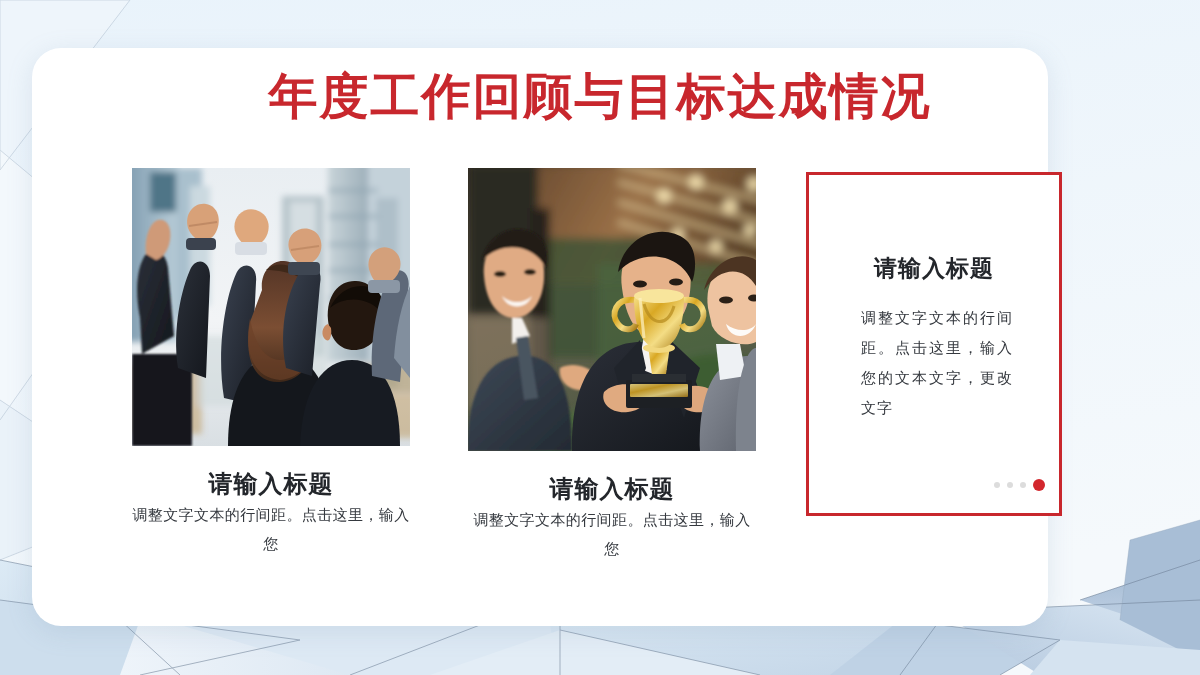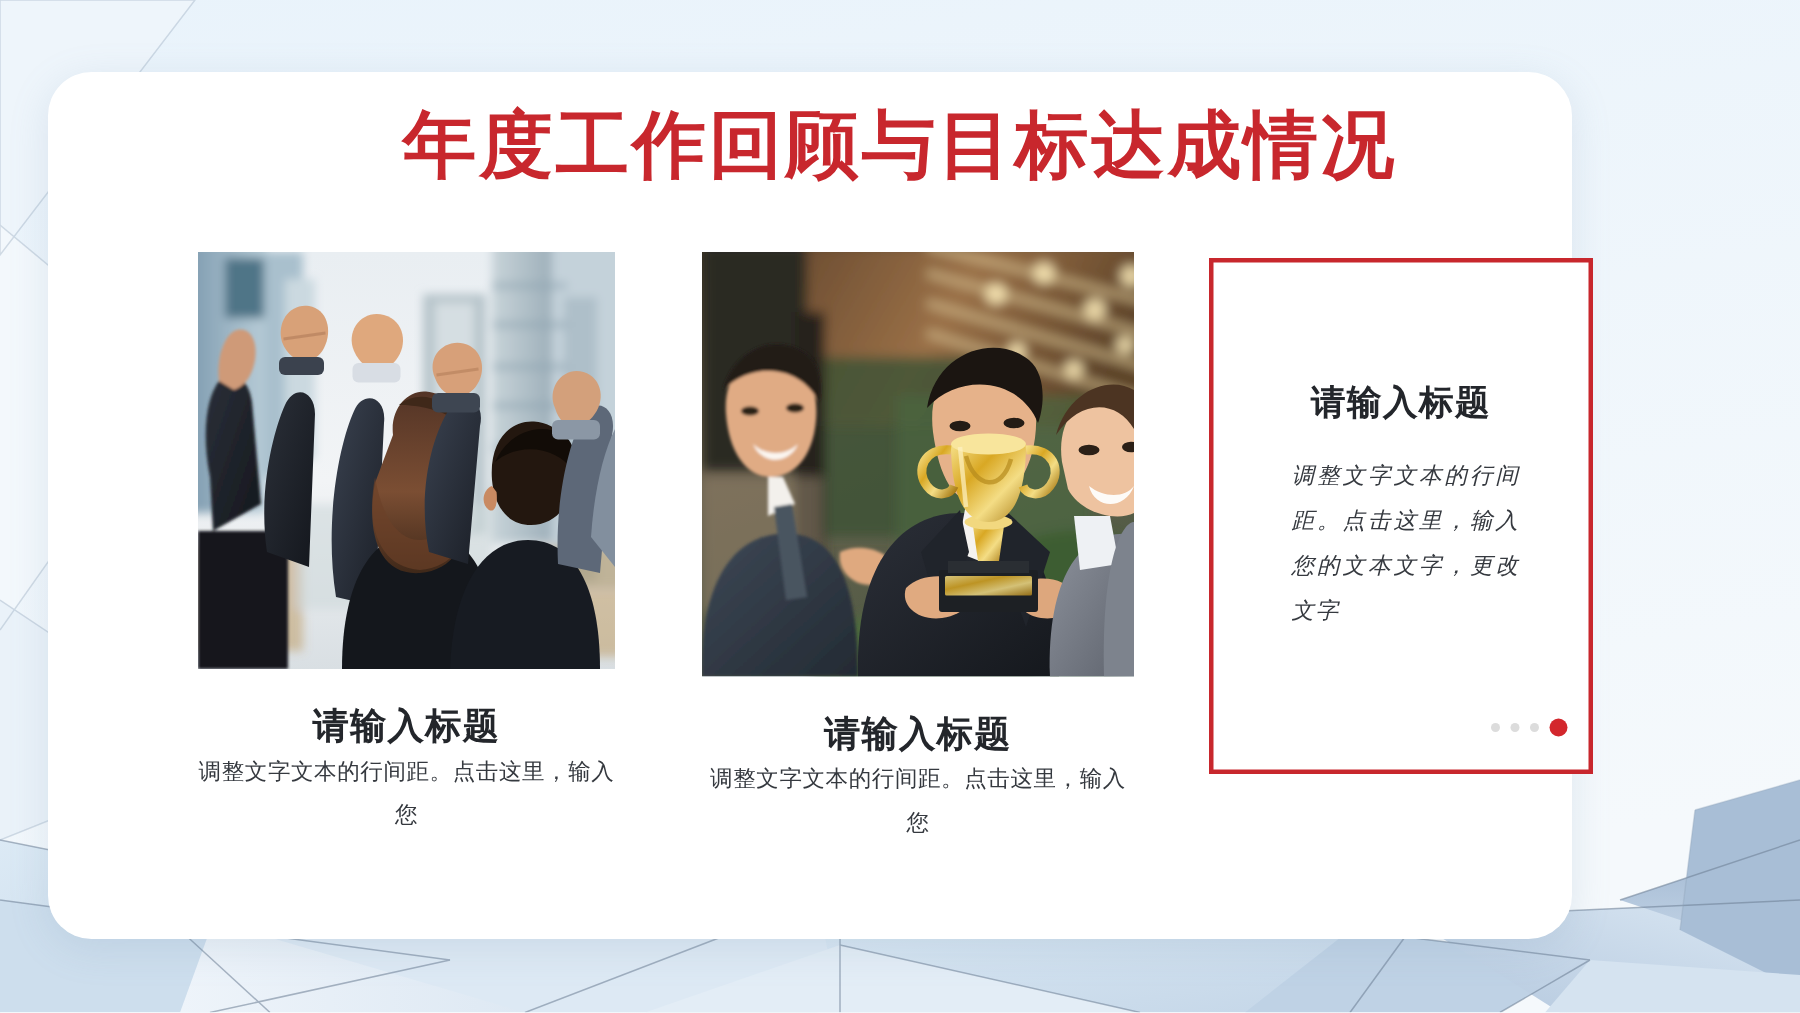--- a/index.html
+++ b/index.html
@@ -119,21 +119,20 @@
     position: absolute;
     left: 52px;
     top: 128px;
     width: 152px;
     font-size: 15px;
     line-height: 2.0;
     color: #35393f;
     text-align: justify;
     text-align-last: left;
     letter-spacing: 1px;
-    font-style: italic;
   }
   #panel-dots {
     position: absolute;
     right: 14px;
     bottom: 22px;
     display: flex;
     align-items: center;
     gap: 7px;
   }
   .dot {

